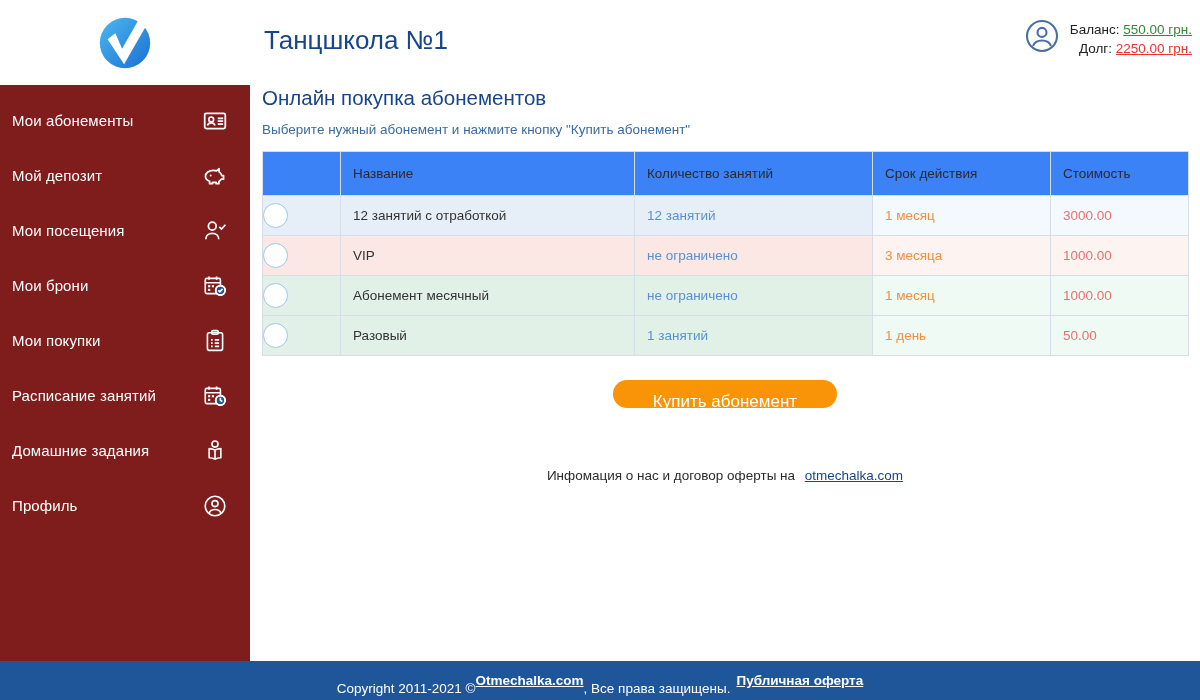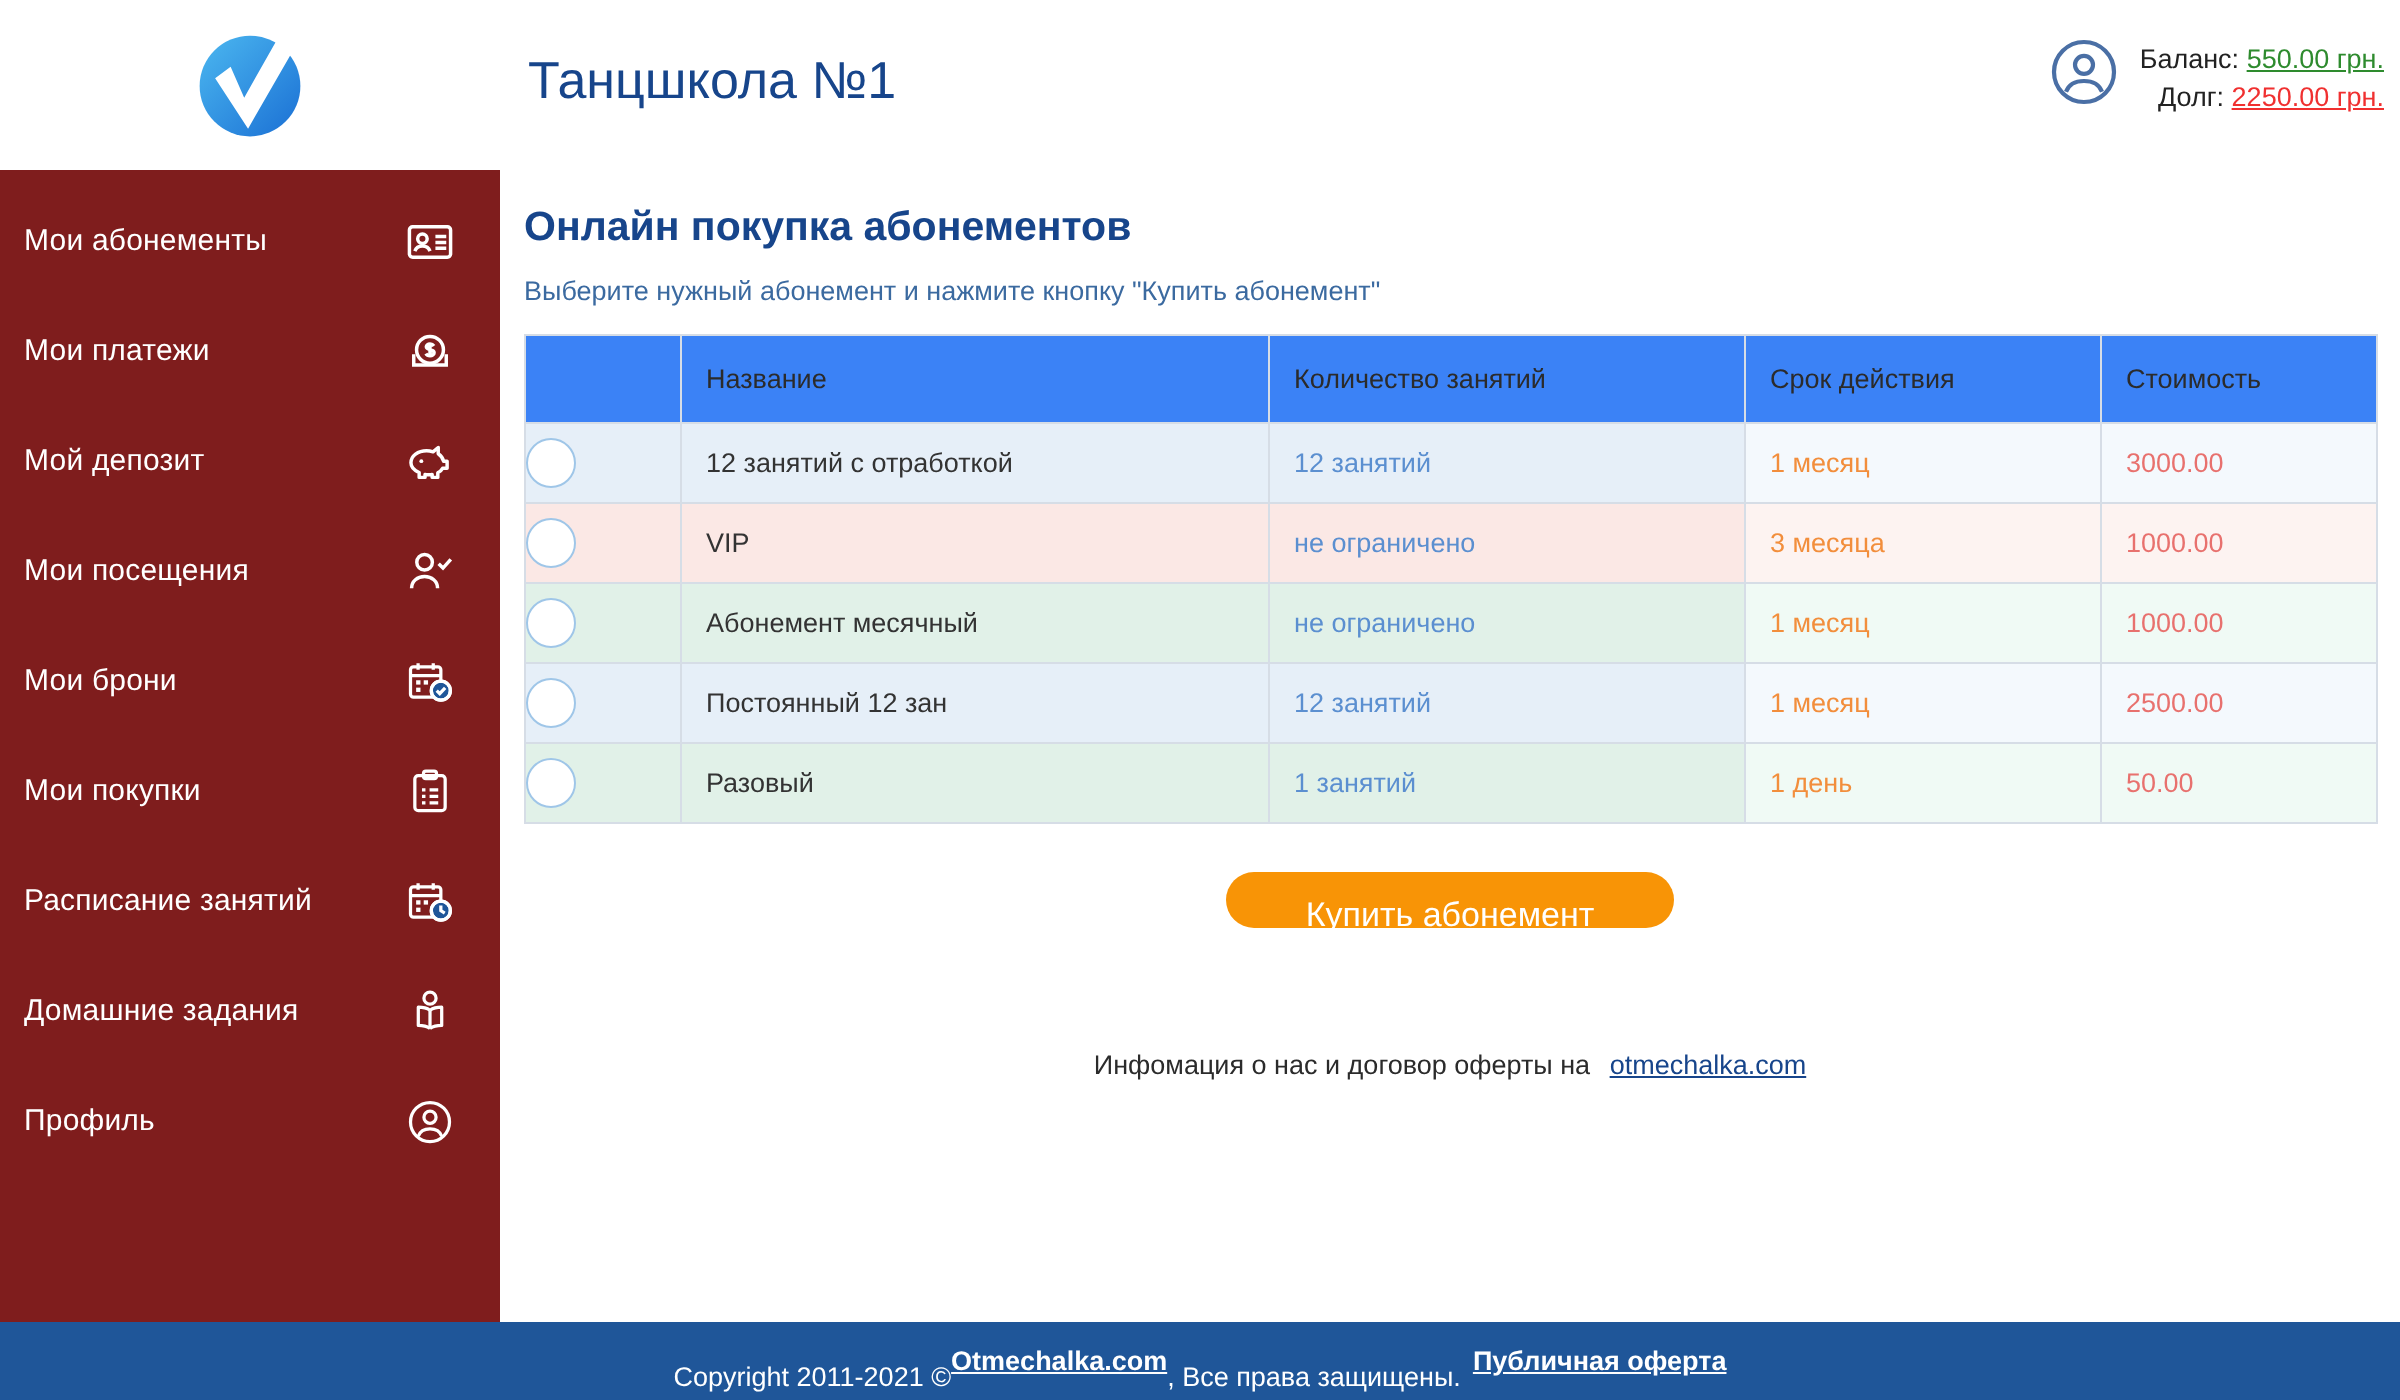--- a/index.html
+++ b/index.html
@@ -72,22 +72,22 @@
   .acct-val.red { color: #f03030; }
 
   
   #main {
     position: absolute; left: 250px; top: 78px;
     width: 950px; height: 583px;
     background: #ffffff;
     padding: 0 12px;
   }
   #section-title {
-    margin-top: 24px;
-    font-size: 20.5px; color: #17458b; font-weight: bold;
+    margin-top: 8px;
+    font-size: 20.5px; color: #17458b; font-weight: normal;
     white-space: nowrap;
   }
   #section-subtitle {
     margin-top: 12px;
     font-size: 13.5px; color: #3b6aa0;
     white-space: nowrap;
   }
 
   
   #subs-table {
@@ -220,30 +220,20 @@
         <span class="nav-icon">
           <svg viewBox="0 0 24 24" fill="none" stroke="#fff" stroke-width="1.6">
             <rect x="2.5" y="5" width="19" height="14" rx="1.5"></rect>
             <circle cx="8.5" cy="10.5" r="2.2"></circle>
             <path d="M5 16.2c.6-1.7 2-2.4 3.5-2.4s2.9.7 3.5 2.4"></path>
             <path d="M14.5 9.5h5M14.5 12.2h5M14.5 14.9h5"></path>
           </svg>
         </span>
       </div>
 
-      <div class="nav-item">
-        <span class="nav-label">Мои платежи</span>
-        <span class="nav-icon">
-          <svg viewBox="0 0 24 24" fill="none" stroke="#fff" stroke-width="1.6">
-            <circle cx="12" cy="11" r="6.2"></circle>
-            <path d="M12 7.6v6.8M13.8 9.2c-.4-.6-1.1-.9-1.8-.9-1 0-1.7.6-1.7 1.3 0 1.8 3.6.9 3.6 2.7 0 .8-.8 1.4-1.9 1.4-.8 0-1.5-.3-1.9-1"></path>
-            <path d="M4.5 13v5h15v-5"></path>
-          </svg>
-        </span>
-      </div>
 
       <div class="nav-item">
         <span class="nav-label">Мой депозит</span>
         <span class="nav-icon">
           <svg viewBox="0 0 24 24" fill="none" stroke="#fff" stroke-width="1.6" stroke-linejoin="round">
             <path d="M3.2 12.4c0-3.3 3.3-5.6 7.2-5.6 1.1 0 2.1.2 3 .5l2.4-2v2.9c1.3.9 2.2 2.1 2.5 3.5h1.6v3.2h-2.1c-.5.9-1.3 1.6-2.2 2.1v2.1h-2.6v-1.3c-.5.1-1 .1-1.6.1-.6 0-1.2 0-1.7-.1v1.3H7v-2.2c-2.3-1-3.8-2.8-3.8-4.5z"></path>
             <circle cx="8" cy="11.6" r=".9" fill="#fff" stroke="none"></circle>
           </svg>
         </span>
       </div>
@@ -389,27 +379,20 @@
           <td class="cell-term">3 месяца</td>
           <td class="cell-price">1000.00</td>
         </tr>
         <tr class="tint-green">
           <td class="cell-radio"><span class="radio-dot"></span></td>
           <td class="cell-name">Абонемент месячный</td>
           <td class="cell-count">не ограничено</td>
           <td class="cell-term">1 месяц</td>
           <td class="cell-price">1000.00</td>
         </tr>
-        <tr class="tint-blue">
-          <td class="cell-radio"><span class="radio-dot"></span></td>
-          <td class="cell-name">Постоянный 12 зан</td>
-          <td class="cell-count">12 занятий</td>
-          <td class="cell-term">1 месяц</td>
-          <td class="cell-price">2500.00</td>
-        </tr>
         <tr class="tint-green">
           <td class="cell-radio"><span class="radio-dot"></span></td>
           <td class="cell-name">Разовый</td>
           <td class="cell-count">1 занятий</td>
           <td class="cell-term">1 день</td>
           <td class="cell-price">50.00</td>
         </tr>
       </tbody>
     </table>
 

